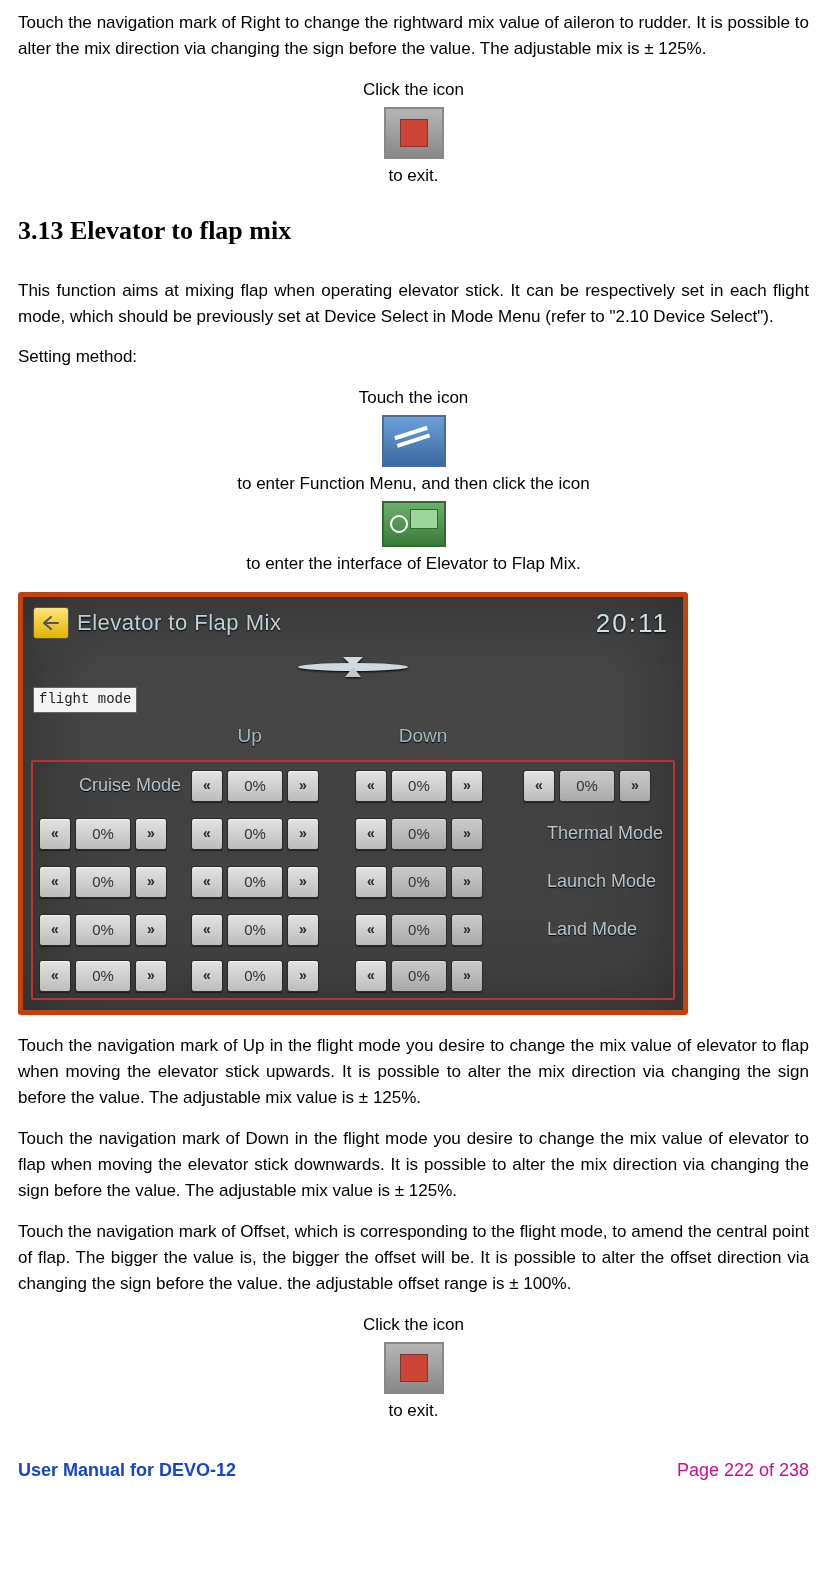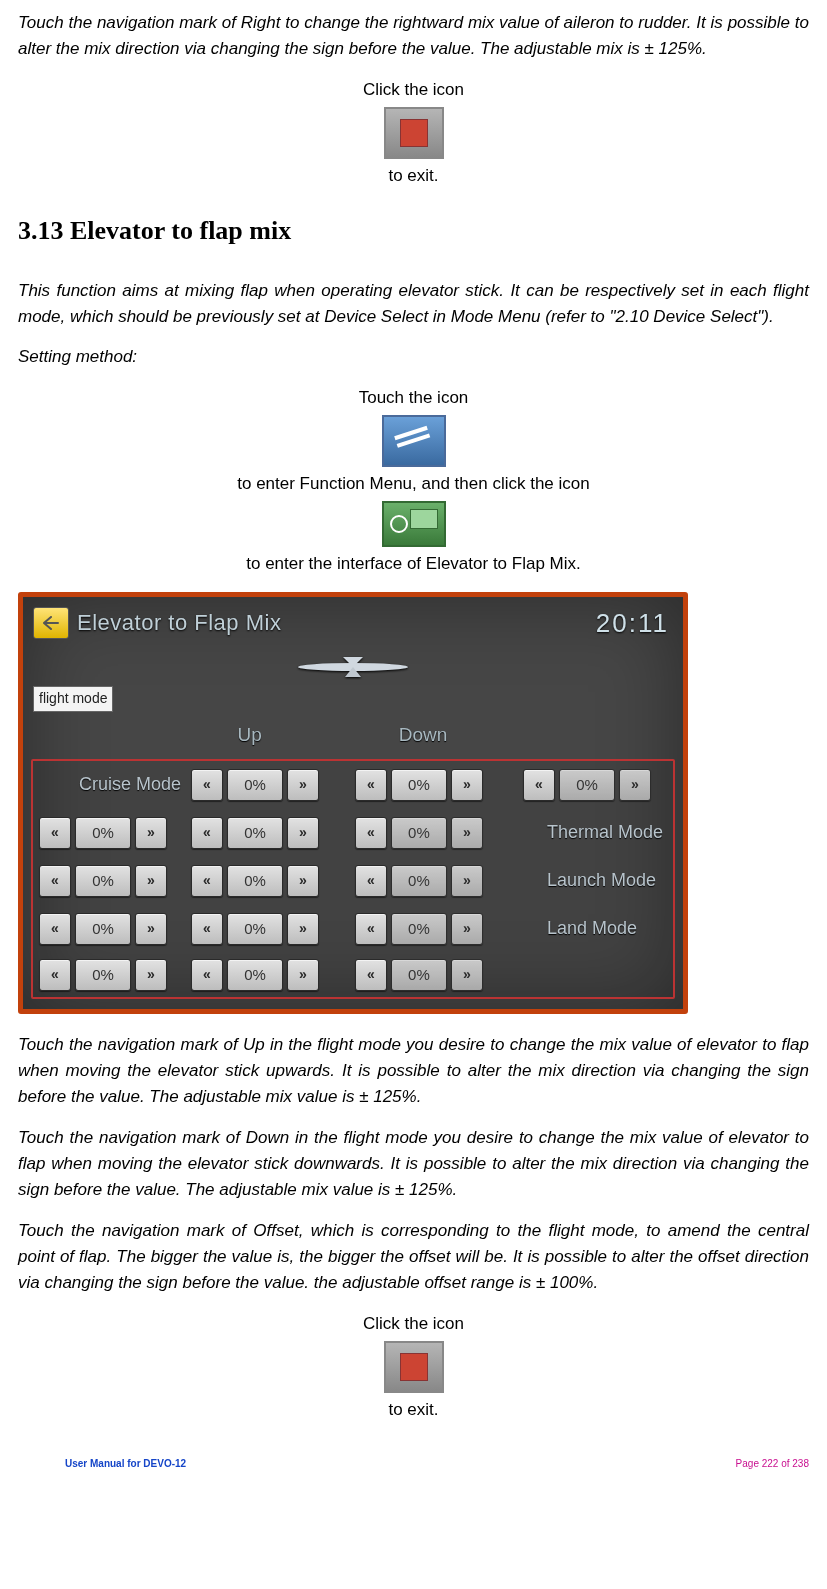--- a/index.html
+++ b/index.html
@@ -5,21 +5,21 @@
   body {
     font-family: Arial, Helvetica, sans-serif;
     font-size: 17px;
     line-height: 1.55;
     color: #000;
     max-width: 827px;
     margin: 0 auto;
     padding: 10px 18px 8px 18px;
     background: #fff;
   }
-  p { margin: 0 0 14px 0; text-align: justify; font-style: italic; }
+  p { margin: 0 0 14px 0; text-align: justify; }
   h2 {
     font-family: "Times New Roman", Times, serif;
     font-weight: bold;
     font-size: 26px;
     margin: 22px 0 26px 0;
   }
   .icon-line { display: flex; align-items: center; flex-wrap: wrap; gap: 4px; margin-bottom: 14px; flex-direction: column; }
   .icon-line span { line-height: 1.55; }
   .exit-icon {
     display: inline-block; width: 56px; height: 48px;
@@ -66,21 +66,21 @@
     display:flex; align-items:center; justify-content:center; color:#444; font-size:18px;
   }
   .title-txt { color:#c0d0d8; font-size:22px; letter-spacing:.5px; text-shadow:0 1px 2px #000; flex:0 0 auto; }
   .spacer{ flex:1; }
   .clock { color:#cfe0e8; font-size:26px; letter-spacing:2px; text-shadow:0 1px 2px #000; padding-right:4px; }
   .plane-row{ height:40px; display:flex; align-items:center; justify-content:center; }
   .plane-row svg{ filter: drop-shadow(0 1px 1px #000); }
   .fm-label{
     position:relative; left:10px; top:-2px;
     display:inline-block; background:#f4f4f4; color:#222; font-size:14px;
-    padding:1px 5px; border:1px solid #666;
+    padding:1px 5px; border:1px solid #666;font-family:Liberation Mono, monospace;
   }
   .fm-box{
     margin:2px 8px 10px 8px; border:2px solid #b33; border-radius:2px;
     background:rgba(0,0,0,.05);
   }
   .grid{ display:grid; grid-template-columns: 140px repeat(3, 1fr); }
   .hdr{ color:#a8b8c0; font-size:19px; text-align:center; padding:6px 0 8px 0; text-shadow:0 1px 1px #000; }
   .hdr:first-child{}
   .mode-cell{
     color:#b8c4cc; font-size:18px; text-align:left; padding:10px 10px;
@@ -96,21 +96,21 @@
     display:flex; align-items:center; justify-content:center;
     box-shadow: inset 0 1px 0 rgba(255,255,255,.6), 0 1px 1px rgba(0,0,0,.5);
     color:#2a2a2a; font-size:14px;
   }
   .chev{ width:30px; font-weight:bold; }
   .val{ width:54px; font-size:15px; color:#333; }
   .offset-col .chev:last-child, .offset-col .val { opacity:.85; }
 
   .footer{
     display:flex; justify-content:space-between; align-items:center;
-    font-size:10px; padding: 18px 0 2px 0; margin-left: 47px;
+    font-size:18px; padding: 18px 0 2px 0;
   }
   .footer .left{ color:#1545c8; font-weight:bold; }
   .footer .right{ color:#c80f8f; }
 </style>
 </head>
 <body>
 
 <p>Touch the navigation mark of Right to change the rightward mix value of aileron to rudder. It is possible to alter the mix direction via changing the sign before the value. The adjustable mix is  ± 125%.</p>
 
 <div class="icon-line">

